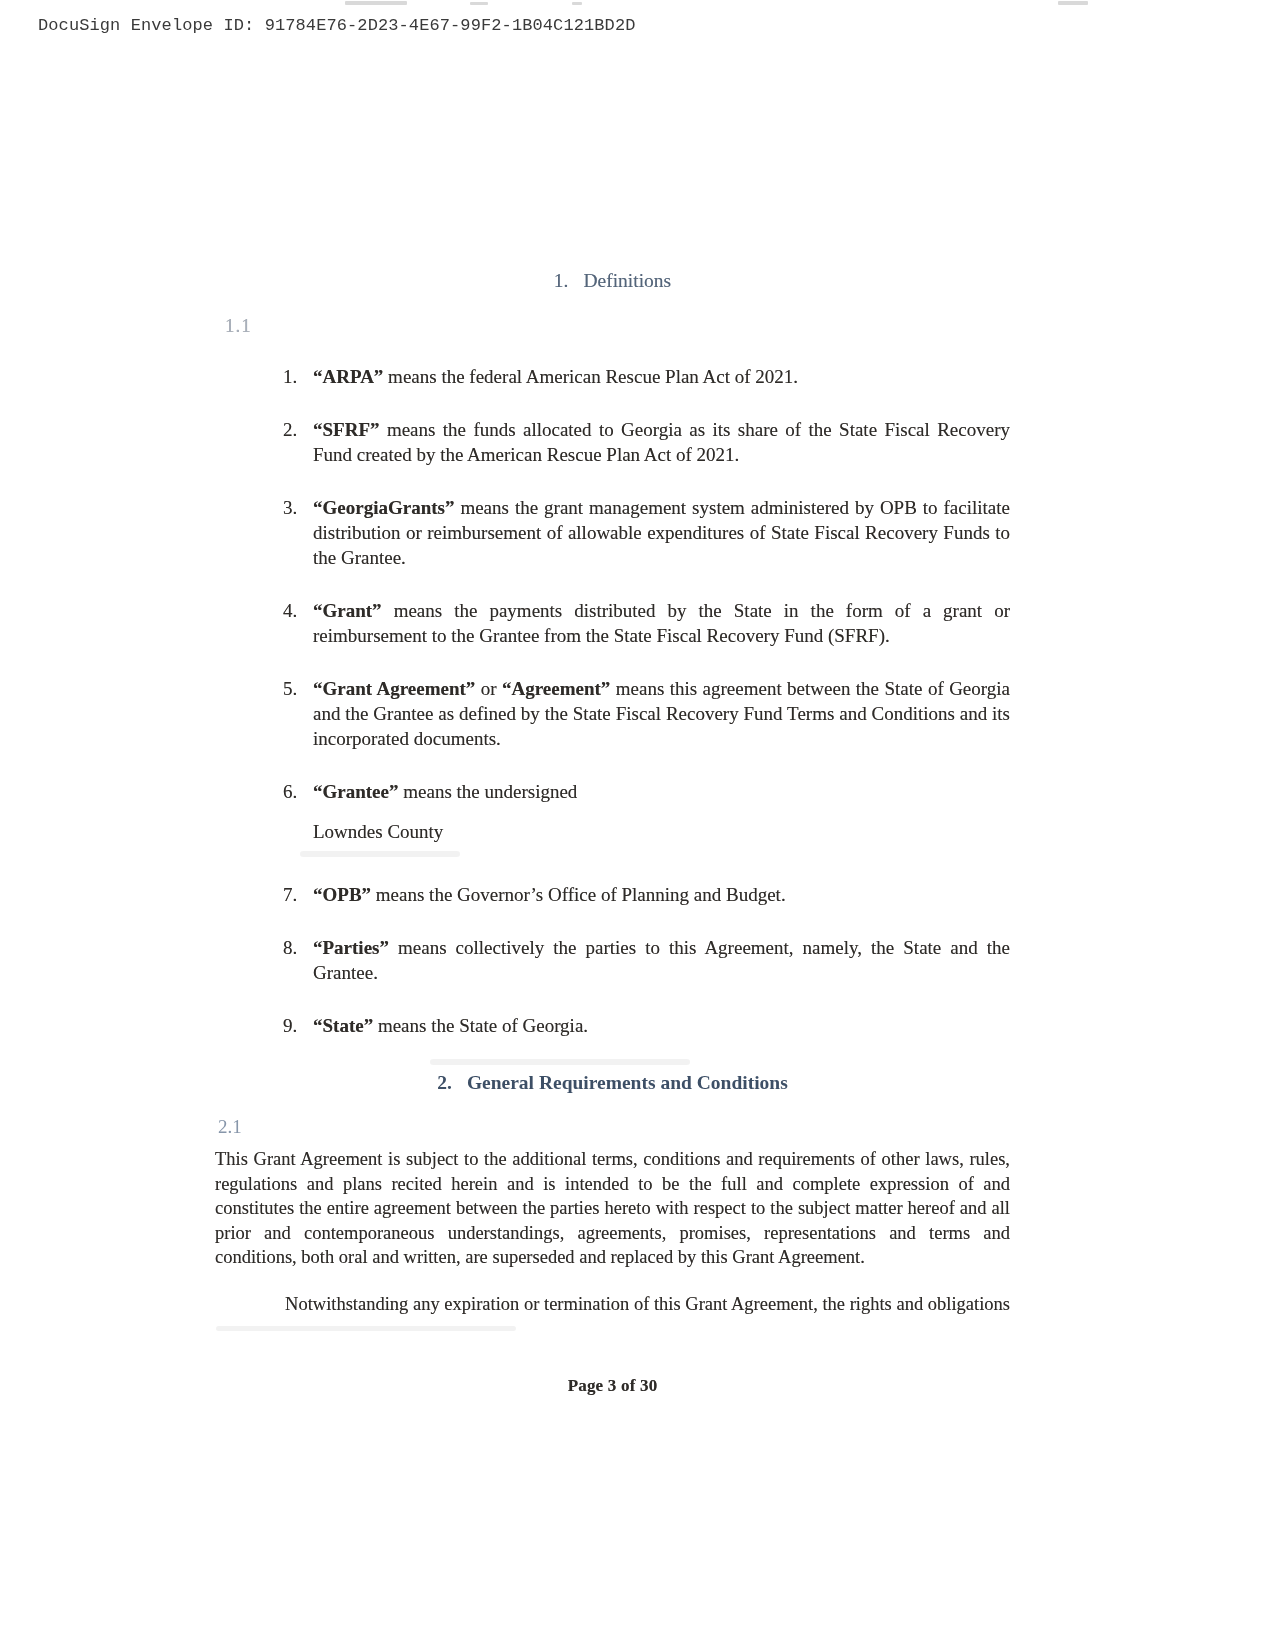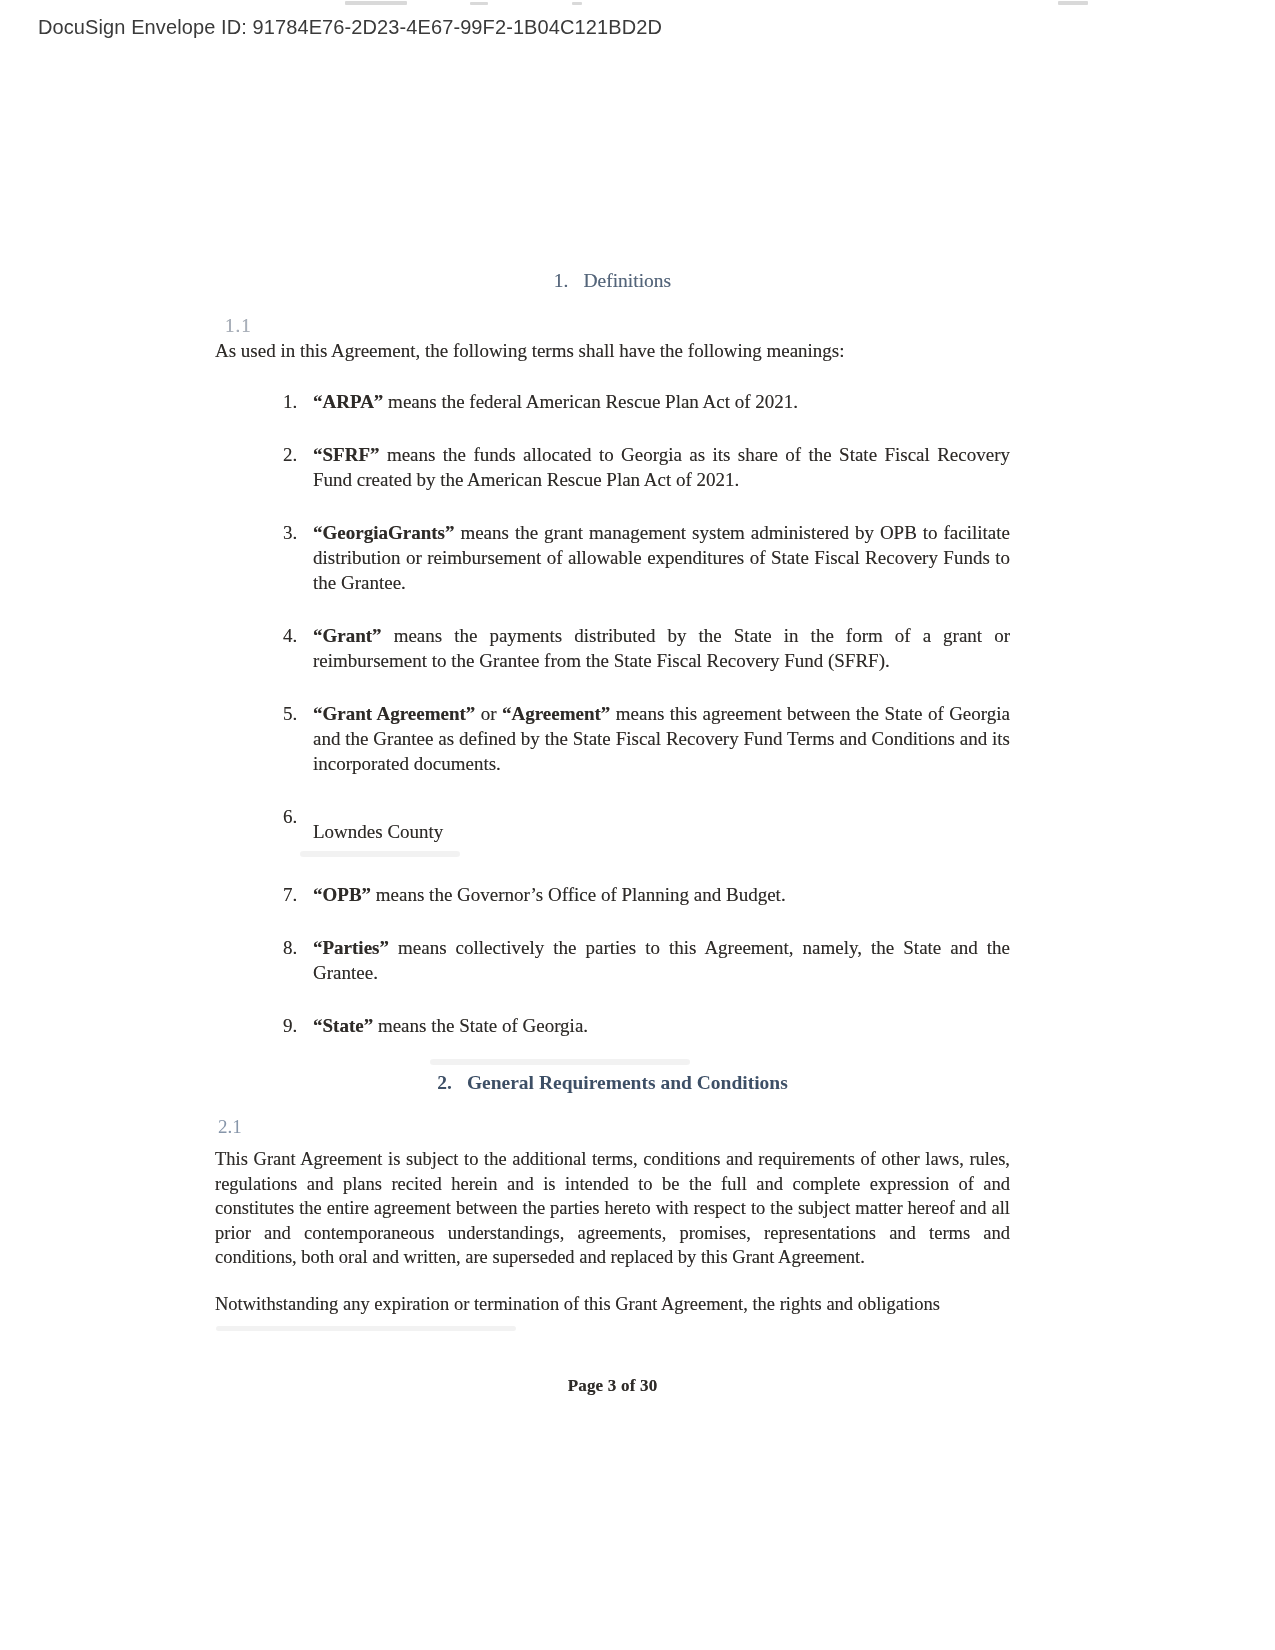--- a/index.html
+++ b/index.html
@@ -34,22 +34,22 @@
     opacity: 0.7;
   }
   .smudge.s1 { left: 300px; top: 851px; width: 160px; height: 6px; }
   .smudge.s2 { left: 430px; top: 1059px; width: 260px; height: 6px; }
   .smudge.s3 { left: 216px; top: 1326px; width: 300px; height: 5px; }
 
   .docusign-header {
     position: absolute;
     left: 38px;
     top: 16px;
-    font-family: Liberation Sans, sans-serif;
-    font-size: 20px;
+    font-family: Liberation Mono, monospace;
+    font-size: 17px;
     color: var(--c-header-text, #3a3a3a);
     letter-spacing: 0.1px;
     white-space: nowrap;
     text-align: center;
   }
 
   .content {
     position: absolute;
     left: 215px;
     top: 0;
@@ -118,21 +118,21 @@
   .def-text { text-align: justify; }
   .bold-term { font-weight: bold; }
   .def-subline { margin-top: 15px; font-family: Liberation Serif, serif; }
 
   .body-paragraph {
     font-size: 18.5px;
     line-height: 24.5px;
     text-align: justify;
   }
   .body-paragraph.p1 { margin-top: 8px; }
-  .body-paragraph.p2 { margin-top: 22px; text-align: left; }
+  .body-paragraph.p2 { margin-top: 22px; text-align: right; }
 
   .page-footer {
     margin-top: 60px;
     text-align: center;
     font-size: 17px;
     font-weight: bold;
     letter-spacing: 0.2px;
   }
 </style>
 </head>
@@ -152,21 +152,20 @@
 
   <div class="content">
 
     <div class="section-heading def-heading">
       <span>1.</span>
       <span>Definitions</span>
     </div>
 
     <div class="clause-row clause-1-1 scan-ink">
       <span class="clause-num">1.1</span>
-      <span class="clause-text">As used in this Agreement, the following terms shall have the following meanings:</span>
     </div>
 
     <div class="def-list scan-ink">
   <div class="def-item">
     <span class="def-num">1.</span>
     <div class="def-body">
       <div class="def-text"><span class="bold-term">“ARPA”</span><span> means the federal American Rescue Plan Act of 2021.</span></div>
     </div>
   </div>
 
@@ -194,20 +193,21 @@
   <div class="def-item">
     <span class="def-num">5.</span>
     <div class="def-body">
       <div class="def-text"><span class="bold-term">“Grant Agreement”</span><span> or </span><span class="bold-term">“Agreement”</span><span> means this agreement between the State of Georgia and the Grantee as defined by the State Fiscal Recovery Fund Terms and Conditions and its incorporated documents.</span></div>
     </div>
   </div>
 
   <div class="def-item has-subline">
     <span class="def-num">6.</span>
     <div class="def-body">
+      <div class="def-text"><span class="bold-term">“Grantee”</span><span> means the undersigned</span></div>
     <div class="def-subline">Lowndes County</div>
           </div>
   </div>
 
   <div class="def-item">
     <span class="def-num">7.</span>
     <div class="def-body">
       <div class="def-text"><span class="bold-term">“OPB”</span><span> means the Governor’s Office of Planning and Budget.</span></div>
     </div>
   </div>

